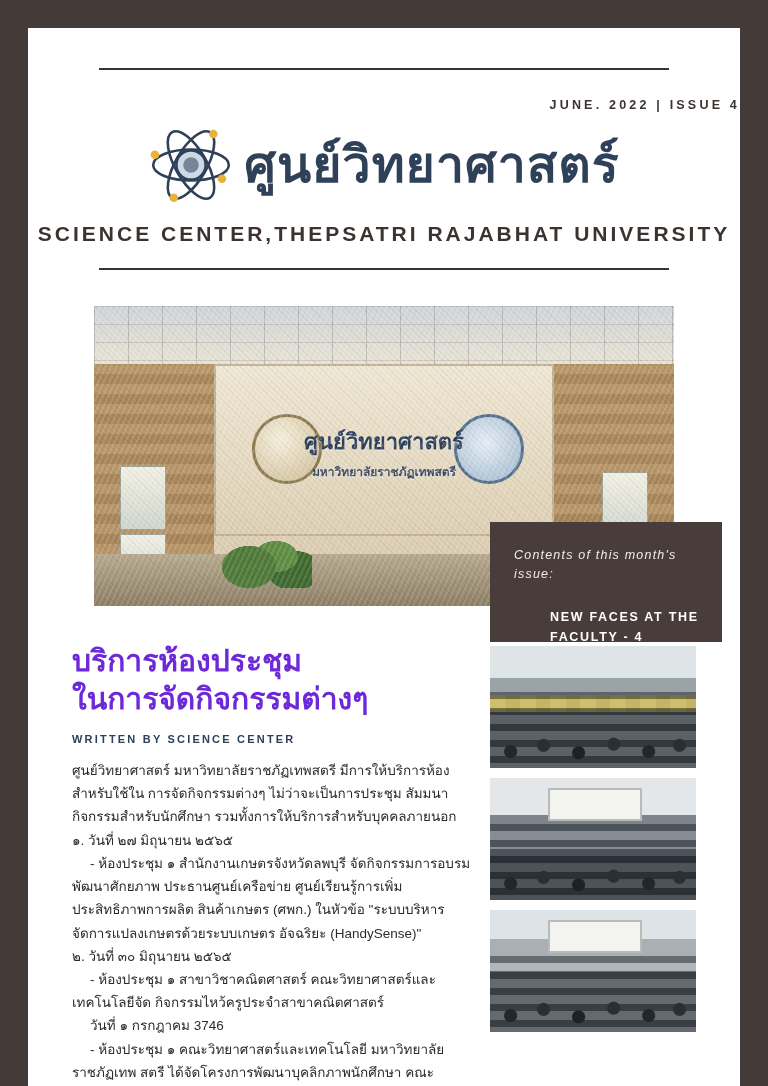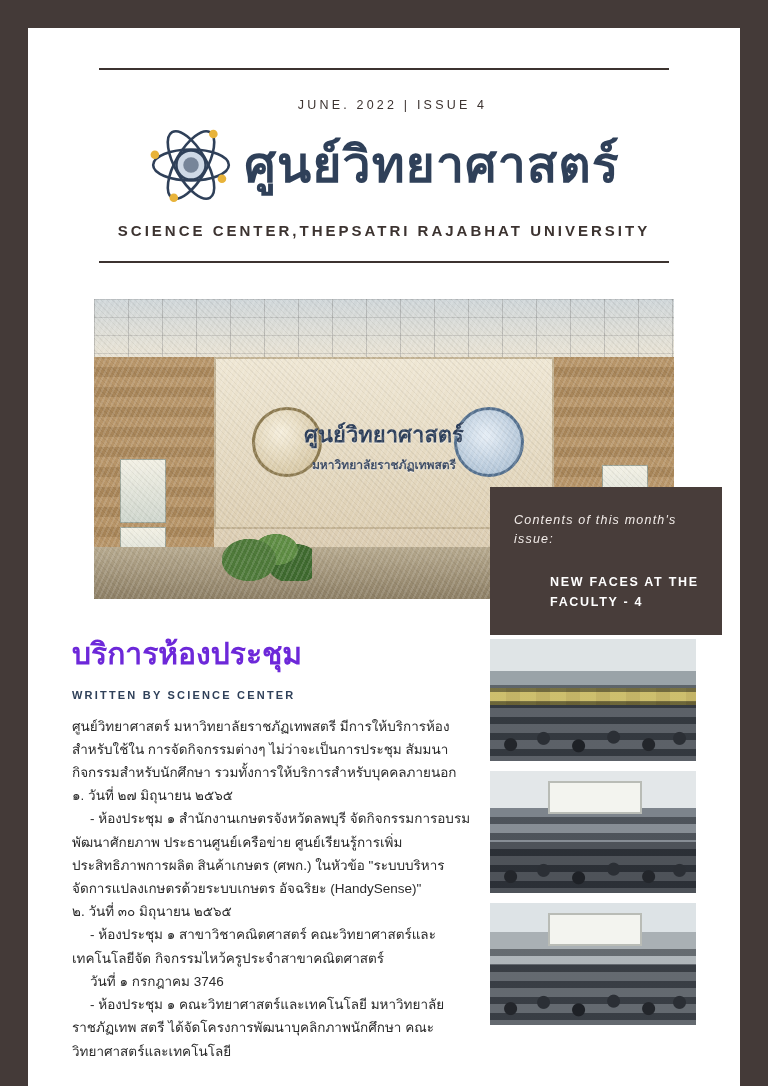--- a/index.html
+++ b/index.html
@@ -30,25 +30,25 @@
   }
   .rule-top {
     width: 570px;
     margin-top: 40px;
   }
   .rule-bottom {
     width: 570px;
     margin-top: 22px;
   }
   .issue-line {
-    text-align: center;
+    text-align: right;
     font-size: 12.5px;
     letter-spacing: 3.2px;
     color: #3c3330;
-    font-weight: normal;
+    font-weight: bold;
     margin-top: 28px;
     margin-left: 17px;
   }
   .title-row {
     display: flex;
     align-items: center;
     justify-content: center;
     margin-top: 10px;
   }
   .atom-logo {
@@ -60,21 +60,21 @@
   .main-title {
     font-size: 50px;
     color: #2f4059;
     font-weight: bold;
     letter-spacing: 1px;
     line-height: 1;
     white-space: nowrap;
   }
   .subtitle {
     text-align: center;
-    font-size: 15px;
+    font-size: 21px;
     letter-spacing: 3px;
     color: #3c3330;
     font-weight: bold;
     margin-top: 14px;
   }
 
   
   .hero-wrap {
     position: relative;
     margin: 36px auto 0;
@@ -185,21 +185,21 @@
     background-image:
       repeating-linear-gradient(115deg, rgba(255,255,255,.12) 0 2px, transparent 2px 5px),
       repeating-linear-gradient(45deg, rgba(0,0,0,.05) 0 1px, transparent 1px 4px);
   }
 
   .contents-box {
     position: absolute;
     right: -48px;
     bottom: -36px;
     width: 232px;
-    height: 148px;
+    height: 120px;
     background: #483d3a;
     color: #ffffff;
     padding: 24px 22px 0 24px;
     box-sizing: border-box;
   }
   .contents-label {
     font-size: 12.5px;
     font-style: italic;
     letter-spacing: 1.2px;
     line-height: 1.55;
@@ -372,20 +372,21 @@
       <div class="contents-label">Contents of this month's issue:</div>
       <div class="contents-headline">NEW FACES AT THE FACULTY - 4</div>
     </div>
   </div>
 
   <div class="article">
 
     <div class="col-left">
       <h1 class="article-title">
         <span>บริการห้องประชุม</span><br>
+        <span>ในการจัดกิจกรรมต่างๆ</span>
       </h1>
 
       <div class="byline">WRITTEN BY SCIENCE CENTER</div>
 
       <div class="body-text">
         <p>ศูนย์วิทยาศาสตร์ มหาวิทยาลัยราชภัฏเทพสตรี มีการให้บริการห้องสำหรับใช้ใน การจัดกิจกรรมต่างๆ ไม่ว่าจะเป็นการประชุม สัมมนา กิจกรรมสำหรับนักศึกษา รวมทั้งการให้บริการสำหรับบุคคลภายนอก</p>
         <p>๑. วันที่ ๒๗ มิถุนายน ๒๕๖๕</p>
         <p class="indent">- ห้องประชุม ๑ สำนักงานเกษตรจังหวัดลพบุรี จัดกิจกรรมการอบรม พัฒนาศักยภาพ ประธานศูนย์เครือข่าย ศูนย์เรียนรู้การเพิ่มประสิทธิภาพการผลิต สินค้าเกษตร (ศพก.) ในหัวข้อ "ระบบบริหารจัดการแปลงเกษตรด้วยระบบเกษตร อัจฉริยะ (HandySense)"</p>
         <p>๒. วันที่ ๓๐ มิถุนายน ๒๕๖๕</p>
         <p class="indent">- ห้องประชุม ๑ สาขาวิชาคณิตศาสตร์ คณะวิทยาศาสตร์และเทคโนโลยีจัด กิจกรรมไหว้ครูประจำสาขาคณิตศาสตร์</p>

